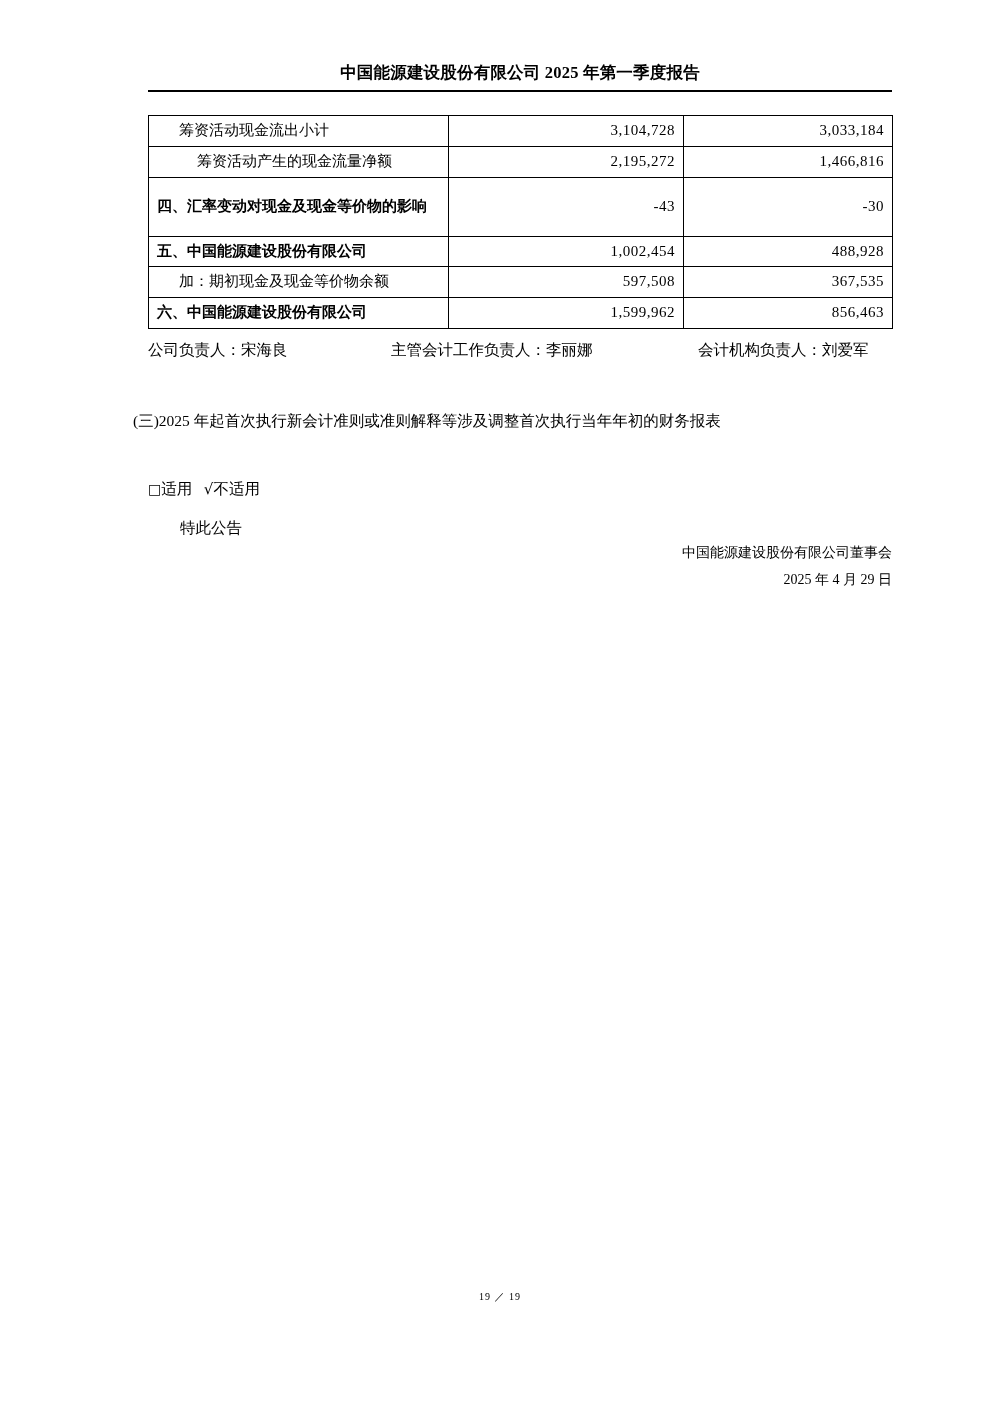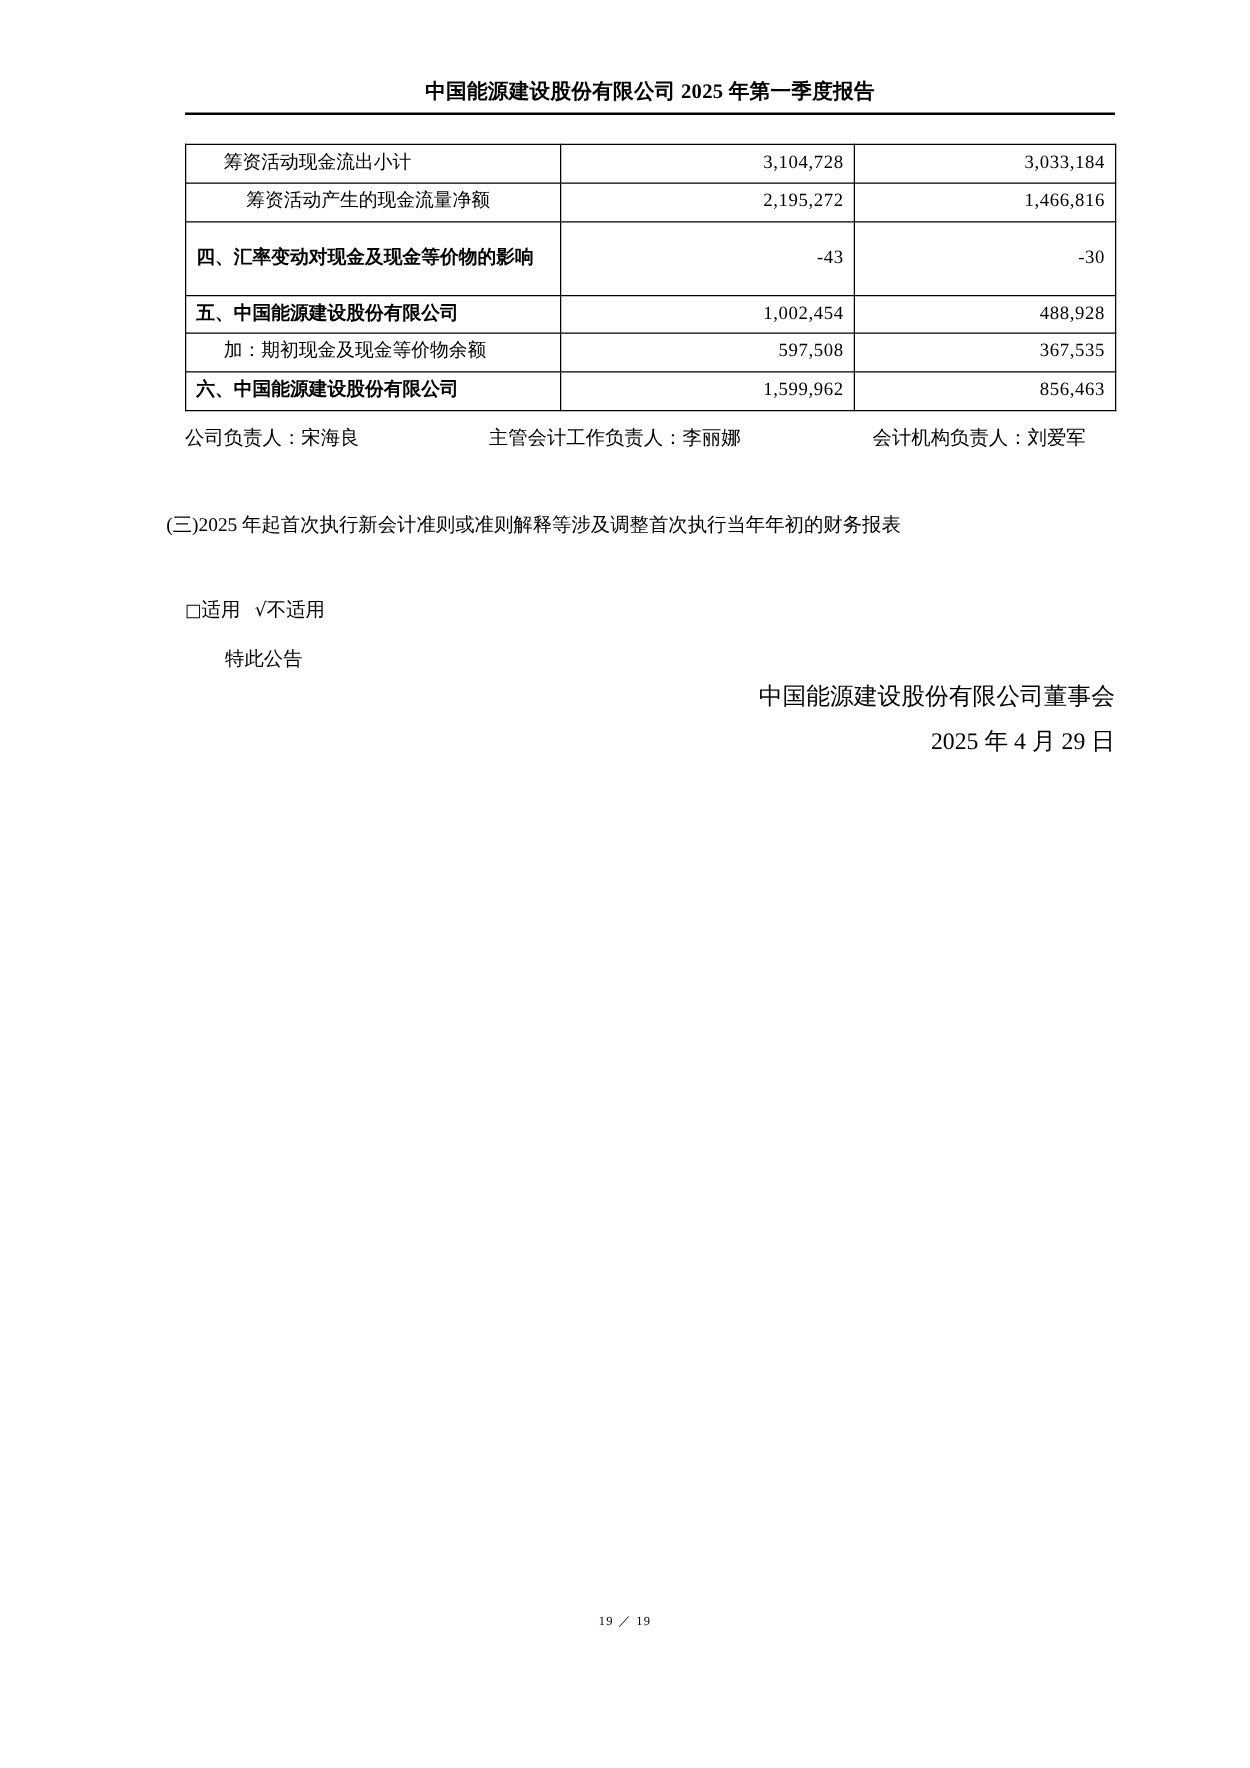--- a/index.html
+++ b/index.html
@@ -108,21 +108,21 @@
     font-size: 15px;
   }
 
   
   .signoff {
     position: absolute;
     left: 0;
     top: 540px;
     width: 892px;
     text-align: right;
-    font-size: 19px;
+    font-size: 14px;
     line-height: 1.9;
   }
   .signoff div { white-space: nowrap; }
 
   
   .footer {
     position: absolute;
     left: 0;
     top: 1290px;
     width: 1000px;

